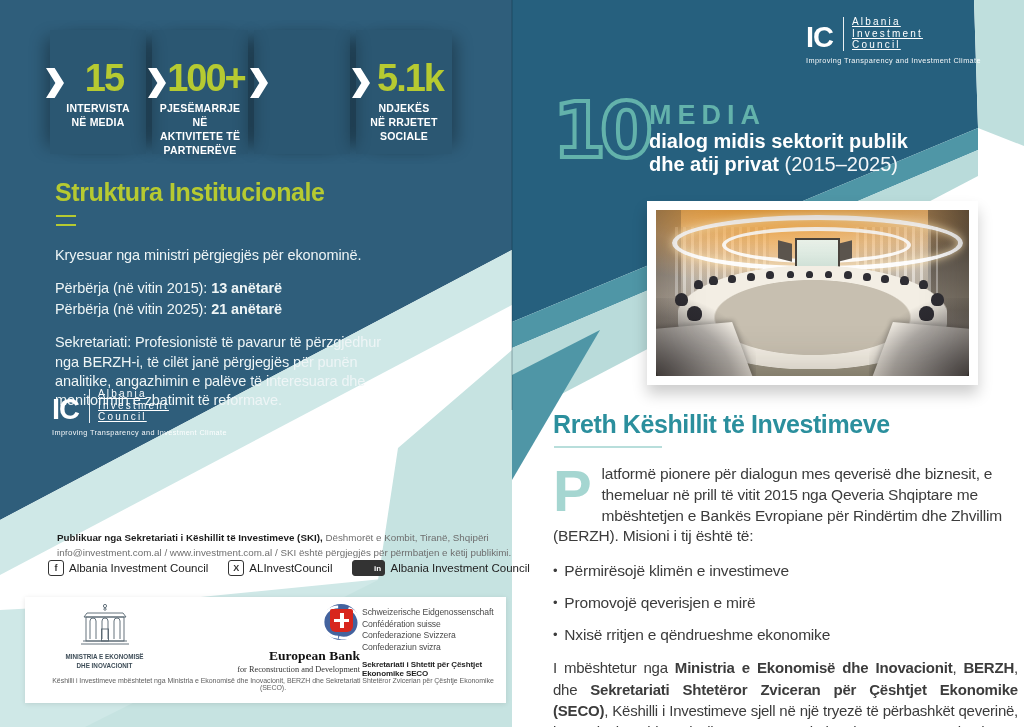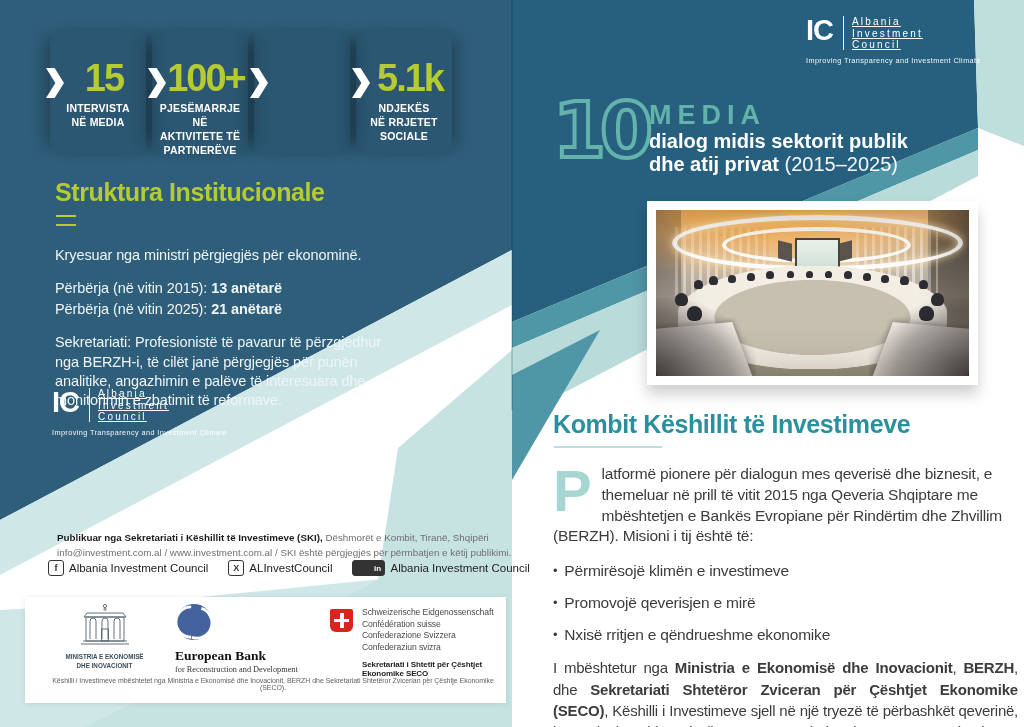--- a/index.html
+++ b/index.html
@@ -26,38 +26,38 @@
   .chev{position:absolute;width:18px;height:30px;background:#ffffff;
         clip-path:polygon(0 0,48% 0,100% 50%,48% 100%,0 100%,52% 50%);}
   
   .left-col{position:absolute;left:55px;top:178px;width:352px;color:#eef5f6;}
   .left-col h1{margin:0;font-size:25px;letter-spacing:-.4px;color:#b6ca31;font-weight:bold;}
   .uline-green{width:20px;height:7px;border-top:2px solid #b6ca31;border-bottom:2px solid #b6ca31;margin:8px 0 20px 1px;}
   .left-col p{margin:0 0 14px 0;font-size:14.5px;line-height:1.32;letter-spacing:-.1px;font-weight:400;}
   .left-col .tight{margin-bottom:2px;}
   
   .ic-logo{position:absolute;color:#fff;}
-  .ic-row{display:flex;align-items:flex-start;}
+  .ic-row{display:flex;align-items:flex-end;}
   .ic-mark{font-size:29px;font-weight:bold;letter-spacing:-1px;line-height:28px;}
   .ic-div{width:1px;height:34px;background:#fff;margin:0 8px 0 10px;opacity:.9;}
   .ic-name{font-size:10px;line-height:11.5px;letter-spacing:2.2px;text-decoration:underline;}
   .ic-tag{margin-top:5px;font-size:7.3px;letter-spacing:.4px;white-space:nowrap;opacity:.95;}
   
   .publisher{position:absolute;left:57px;top:530px;width:472px;font-size:9.8px;line-height:15px;color:#6e6e6e;}
   .publisher b{color:#1c1c1c;}
   .social{position:absolute;left:48px;top:560px;display:flex;gap:20px;align-items:center;}
   .soc-item{display:flex;align-items:center;gap:5px;font-size:11.5px;color:#222;font-weight:500;}
   .soc-ic{width:14px;height:14px;border:1.2px solid #333;border-radius:3px;display:flex;align-items:center;justify-content:center;
           font-size:9px;font-weight:bold;color:#333;background:#fff;}
   .soc-ic.fill{background:#333;color:#fff;border-color:#333;font-size:8px;padding-left:17px;}
   
   .card{position:absolute;left:25px;top:597px;width:481px;height:106px;background:#fff;box-shadow:0 1px 5px rgba(0,0,0,.10);}
   .ministry{position:absolute;left:22px;top:6px;width:115px;text-align:center;color:#44535e;}
   .ministry .cap{margin-top:2px;font-size:6.3px;font-weight:bold;line-height:1.35;color:#3d4c57;}
-  .ebrd{position:absolute;left:150px;top:6px;width:185px;text-align:left;}
+  .ebrd{position:absolute;left:150px;top:6px;width:185px;text-align:right;}
   .ebrd .l1{font-family:"Liberation Serif","DejaVu Serif",serif;font-size:13.5px;font-weight:bold;color:#111;margin-top:3px;}
   .ebrd .l2{font-family:"Liberation Serif","DejaVu Serif",serif;font-size:8.3px;color:#333;margin-top:1px;}
   .swiss{position:absolute;left:305px;top:10px;width:172px;}
   .swiss-flag{position:absolute;left:0;top:2px;width:23px;height:23px;background:#d8261d;border-radius:2px 2px 6px 6px;}
   .swiss-flag::before{content:"";position:absolute;left:10px;top:4px;width:3.5px;height:15px;background:#fff;}
   .swiss-flag::after{content:"";position:absolute;left:4px;top:9.7px;width:15px;height:3.5px;background:#fff;}
   .swiss-lines{margin-left:32px;font-size:8.6px;line-height:11.5px;color:#4a4a4a;letter-spacing:-.1px;}
   .swiss-bold{margin-left:32px;margin-top:7px;font-size:8px;font-weight:bold;color:#1d1d1d;letter-spacing:-.1px;}
   .footnote{position:absolute;left:23px;top:80px;width:450px;font-size:7px;color:#5f5f5f;text-align:center;letter-spacing:-.05px;}
   
@@ -286,21 +286,21 @@
       <div class="pp" style="left:84%;top:58%;width:15px;height:15px"></div>
       <div class="ph-deskl"></div>
       <div class="ph-deskr"></div>
       <div class="ph-cornl"></div>
         <div class="ph-cornr"></div>
       <div class="ph-vig"></div>
     </div>
   </div>
 
   <div class="right-col">
-    <h2>Kombit Këshillit të Investimeve</h2>
+    <h2>Rreth Këshillit të Investimeve</h2>
     <div class="uline-mint"></div>
     <div class="intro">
       <span class="dropcap">P</span><span>latformë pionere për dialogun mes qeverisë dhe biznesit, e themeluar në prill të vitit 2015 nga Qeveria Shqiptare me mbështetjen e Bankës Evropiane për Rindërtim dhe Zhvillim (BERZH). Misioni i tij është të:</span>
     </div>
     <ul class="bullets">
       <li>Përmirësojë klimën e investimeve</li>
       <li>Promovojë qeverisjen e mirë</li>
       <li>Nxisë rritjen e qëndrueshme ekonomike</li>
     </ul>
     <div class="closing"><span>I mbështetur nga </span><b>Ministria e Ekonomisë dhe Inovacionit</b><span>, </span><b>BERZH</b><span>, dhe </span><b>Sekretariati Shtetëror Zviceran për Çështjet Ekonomike (SECO)</b><span>, Këshilli i Investimeve sjell në një tryezë të përbashkët qeverinë, komunitetin e biznesit dhe partnerët ndërkombëtarë për të mbështetur reformat me fokus klimën e investimeve, mbi bazën e analizave me fokus ekonomik dhe ligjor.</span></div>

